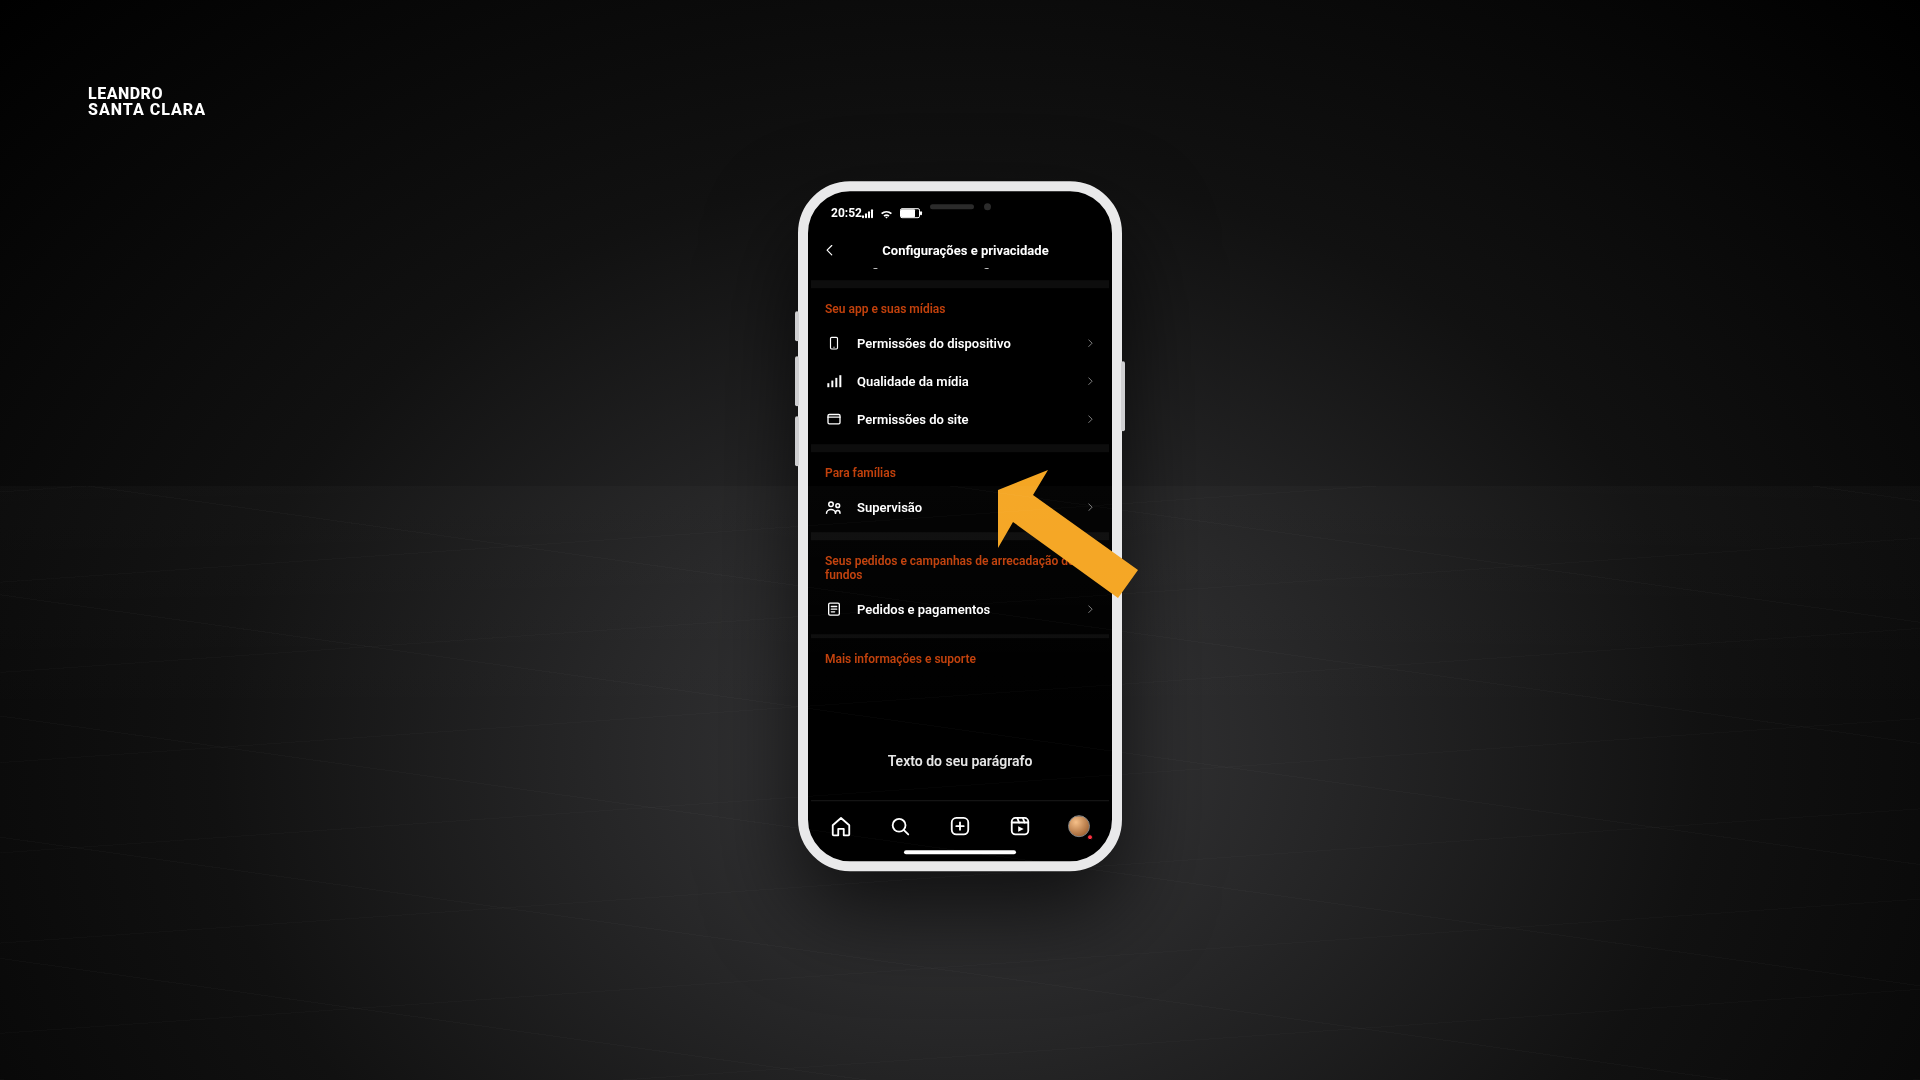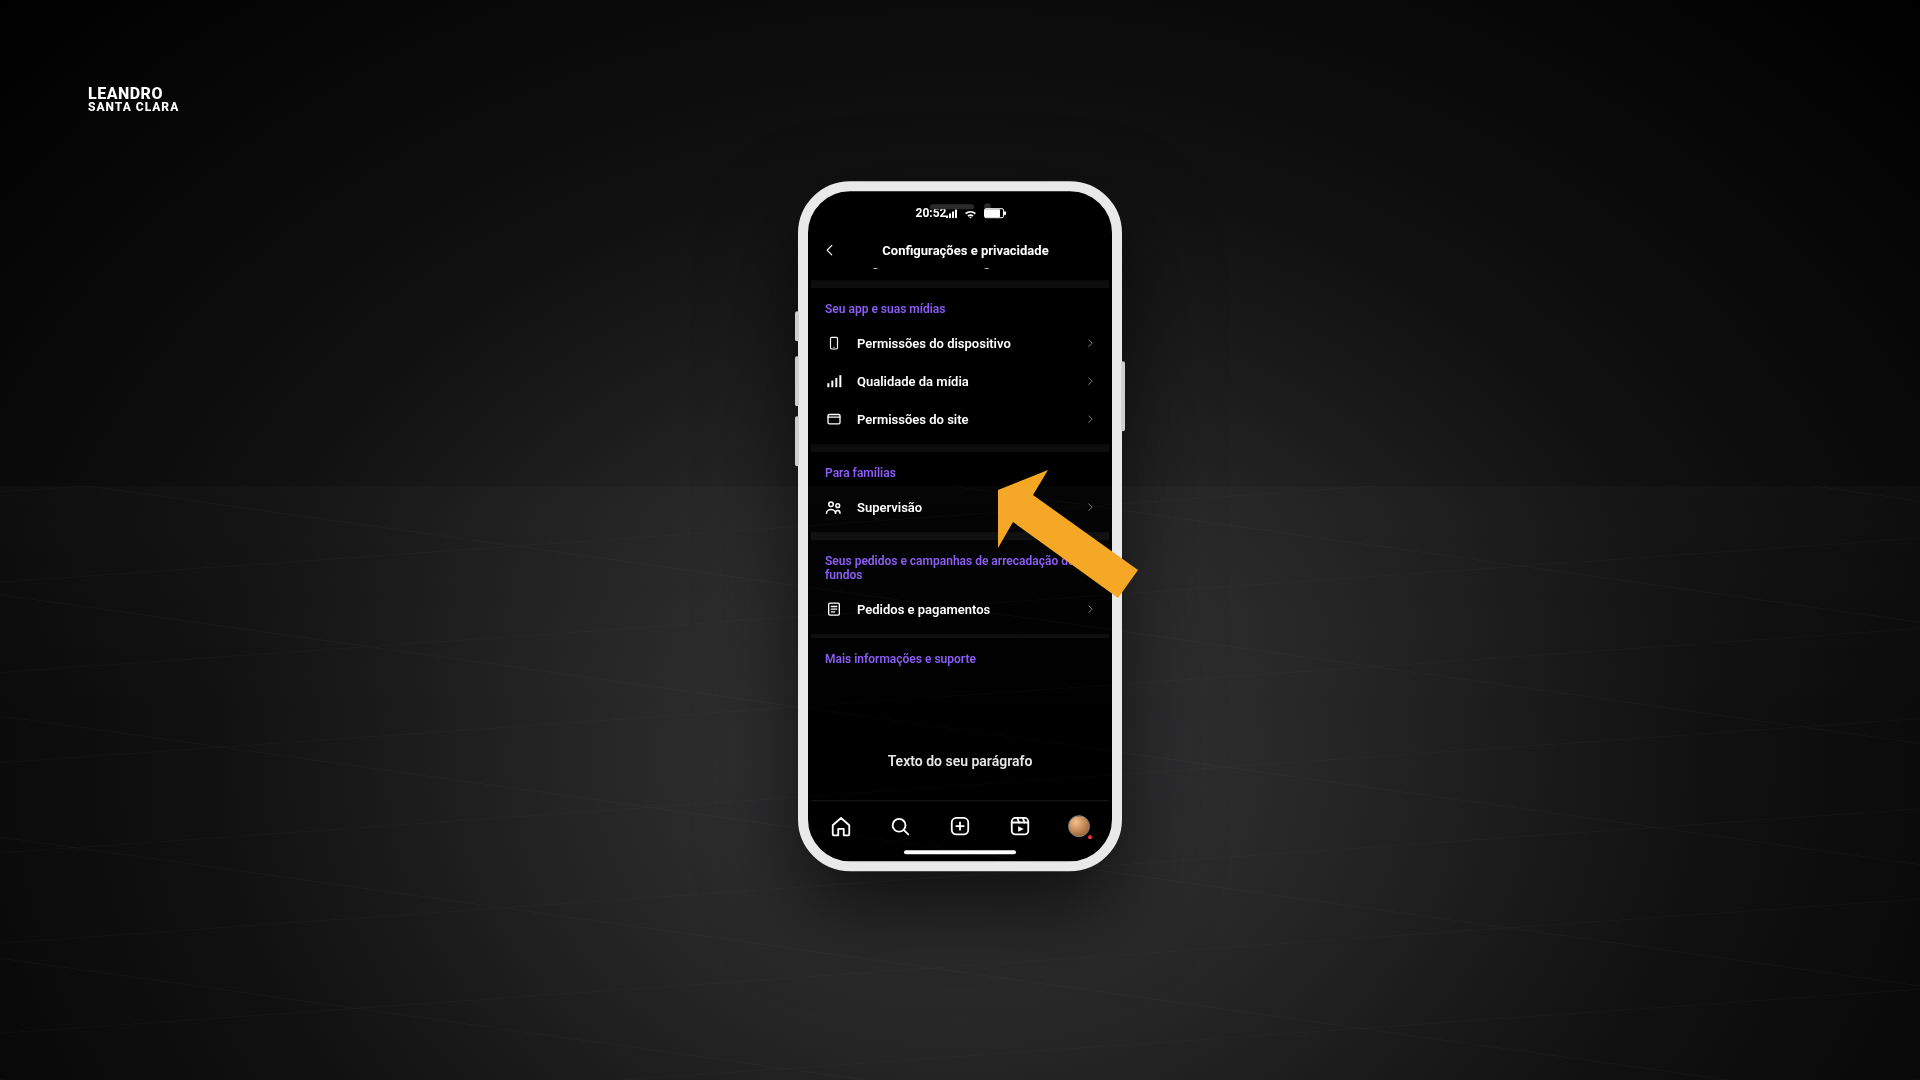--- a/index.html
+++ b/index.html
@@ -15,21 +15,21 @@
     background:
       linear-gradient( to bottom, rgba(255,255,255,.02), rgba(0,0,0,.0) 40%),
       repeating-linear-gradient( 8deg, rgba(255,255,255,.02) 0 1px, transparent 1px 120px),
       repeating-linear-gradient( -4deg, rgba(255,255,255,.015) 0 1px, transparent 1px 90px);
     pointer-events:none;
   }
 
   
   .brand { position:absolute; top:84px; left:88px; color:#fff; text-transform:uppercase; }
   .brand .line1{ font-weight:800; letter-spacing:.5px; font-size:16px; }
-  .brand .line2{ font-weight:800; letter-spacing:1px; font-size:12px; margin-top:-3px;}
+  .brand .line2{ font-weight:800; letter-spacing:1px; font-size:16px; margin-top:-3px;}
   .bottom-caption{ position:absolute; left:50%; transform:translateX(-50%); top:753px; font-size:14px; color:#e6e6e6; font-weight:600;}
 
   
   .phone {
     position:absolute; left:50%; top:50%; transform:translate(-50%,-52%);
     width:324px; height:690px; border-radius:52px; background:#000;
     box-shadow: 0 40px 90px rgba(0,0,0,.7);
     border:10px solid #e9e9ea;
   }
   .phone::before{
@@ -40,41 +40,41 @@
   .sidebtn.left1{left:-13px;top:120px;width:4px;height:30px;}
   .sidebtn.left2{left:-13px;top:165px;width:4px;height:50px;}
   .sidebtn.left3{left:-13px;top:225px;width:4px;height:50px;}
   .sidebtn.right1{right:-13px;top:170px;width:4px;height:70px;}
 
   .screen{
     position:absolute; inset:3px; border-radius:42px; overflow:hidden;
     background:#000; color:#fff;
   }
   
-  .statusbar{position:relative;height:38px;display:flex;align-items:center;justify-content:center;padding:0 20px;font-size:12px;font-weight:700;}
+  .statusbar{position:relative;height:38px;display:flex;align-items:center;justify-content:flex-start;padding:0 20px;font-size:12px;font-weight:700;}
   .notch{position:absolute;left:50%;top:6px;transform:translateX(-50%);width:70px;height:12px;display:flex;align-items:center;gap:10px;justify-content:center;}
   .notch .speaker{width:44px;height:5px;background:#2b2b2b;border-radius:3px;}
   .notch .cam{width:7px;height:7px;background:#2b2b2b;border-radius:50%;}
   .status-right{display:flex;align-items:center;gap:6px;}
   .sig{display:flex;align-items:flex-end;gap:1px;height:10px;}
   .sig span{width:2px;background:#fff;border-radius:1px;}
   .sig span:nth-child(1){height:3px}.sig span:nth-child(2){height:5px}.sig span:nth-child(3){height:7px}.sig span:nth-child(4){height:9px}
   .batt{width:20px;height:10px;border:1px solid #fff;border-radius:2px;position:relative}
   .batt::after{content:"";position:absolute;right:-3px;top:2px;width:2px;height:4px;background:#fff;border-radius:1px}
   .batt i{display:block;height:100%;width:80%;background:#fff;border-radius:1px}
 
   
   .app-header{position:relative;height:36px;display:flex;align-items:center;justify-content:center;}
   .app-header .back{position:absolute;left:12px;top:50%;transform:translateY(-50%);}
   .app-header .title{font-weight:700;font-size:13px;margin-left:11px;}
 
   .content{position:absolute;top:74px;bottom:58px;left:0;right:0;overflow:hidden;}
   .divider{height:8px;background:#0d0d0d;}
 
-  .section-title{font-size:12px;color:#8b5cf6;font-weight:600;padding:14px 14px 8px;}
+  .section-title{font-size:12px;color:#c2410c;font-weight:600;padding:14px 14px 8px;}
   .row{
     display:flex;align-items:center;gap:14px;padding:9px 14px;min-height:38px;justify-content:space-between;
   }
   .row .icon{width:18px;height:18px;display:flex;align-items:center;justify-content:center;color:#fff;flex:0 0 18px}
   .row .label{flex:1;font-size:13px;font-weight:600}
   .row .chev{opacity:.6}
 
   
   .bottomnav{
     position:absolute;left:0;right:0;bottom:0;height:58px;border-top:1px solid #1a1a1a;

